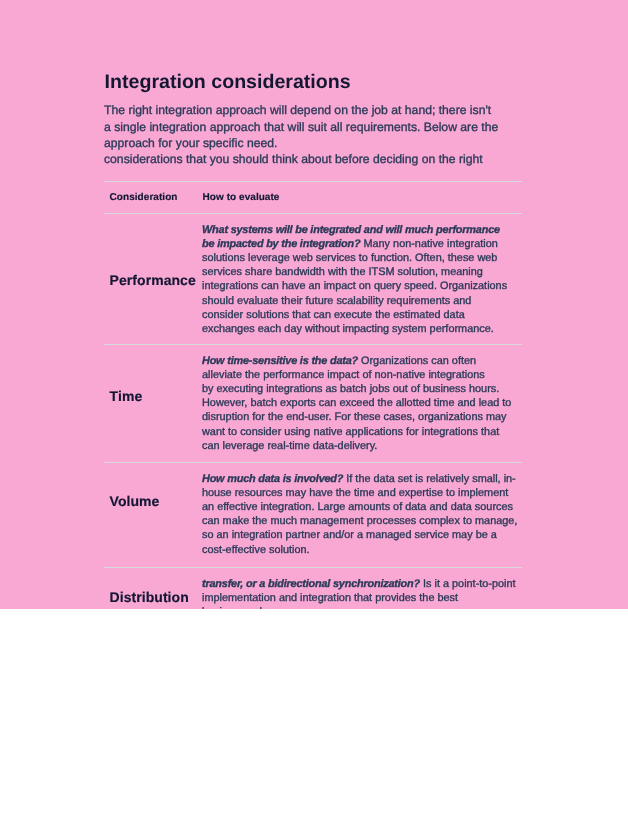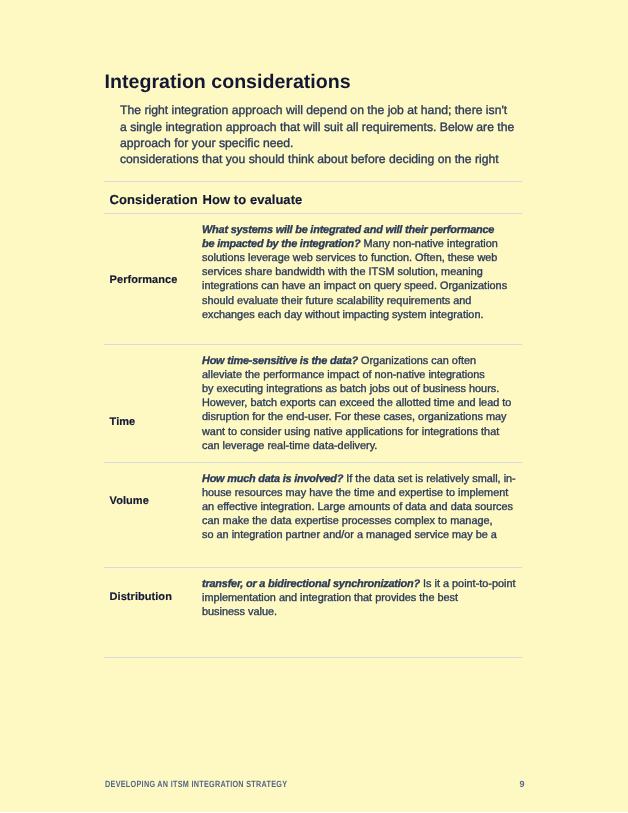--- a/index.html
+++ b/index.html
@@ -4,44 +4,44 @@
 <title>Integration considerations</title>
 <style>
   html,body{margin:0;padding:0;}
   body{
     width:628px;height:813px;background:#ffffff;
     font-family:"Liberation Sans", sans-serif;
     -webkit-font-smoothing:antialiased;
     text-rendering:geometricPrecision;
     font-kerning:normal;
   }
-  .page{position:relative;width:628px;height:812px;overflow:hidden;background:#fef9c3;}
+  .page{position:relative;width:628px;height:609px;overflow:hidden;background:#f9a8d4;}
 
   .title{
     position:absolute;left:104.6px;top:71.6px;
     font-size:19.6px;font-weight:700;color:#131733;
     line-height:20px;letter-spacing:0px;white-space:nowrap;
   }
 
   .intro{
-    position:absolute;left:120px;top:102.3px;
+    position:absolute;left:104px;top:102.3px;
     font-size:12.2px;line-height:16.2px;color:#2b3a58;font-weight:400;
   }
   .intro .ln{white-space:nowrap;-webkit-text-stroke:0.34px #2b3a58;}
 
   .table{position:absolute;left:104px;top:181px;width:418px;}
   .hr{height:1px;background:#d8d9db;width:418px;}
 
   .thead{position:relative;height:31px;}
-  .th{position:absolute;top:9.7px;font-size:13px;font-weight:700;color:#131733;letter-spacing:0.05px;white-space:nowrap;-webkit-text-stroke:0.15px #131733;}
+  .th{position:absolute;top:9.7px;font-size:10px;font-weight:700;color:#131733;letter-spacing:0.05px;white-space:nowrap;-webkit-text-stroke:0.15px #131733;}
   .th.a{left:5.6px;}
   .th.b{left:98.6px;}
 
   .row{position:relative;}
-  .c1{position:absolute;left:5.6px;font-size:11px;line-height:12px;font-weight:700;color:#131733;white-space:nowrap;letter-spacing:0.05px;-webkit-text-stroke:0.15px #131733;}
+  .c1{position:absolute;left:5.6px;font-size:14px;line-height:12px;font-weight:700;color:#131733;white-space:nowrap;letter-spacing:0.05px;-webkit-text-stroke:0.15px #131733;}
   .c2{position:absolute;left:98px;top:8.6px;font-size:10.9px;line-height:14.2px;color:#2b3a58;}
   .c2 .ln{white-space:nowrap;-webkit-text-stroke:0.34px #2b3a58;}
   .c2 b{font-style:italic;font-weight:700;letter-spacing:-0.2px;}
 
   .footer{position:absolute;left:104px;top:779px;width:418px;}
   .fl{position:absolute;left:0.5px;top:0;font-size:9px;line-height:10px;letter-spacing:0.35px;color:#53678c;font-weight:700;white-space:nowrap;transform:scaleX(0.805);transform-origin:0 0;}
   .fr{position:absolute;left:415.5px;top:0;font-size:9px;line-height:10px;color:#53678c;font-weight:700;}
 </style>
 </head>
 <body>
@@ -61,51 +61,53 @@
     <div class="hr"></div>
     <div class="thead">
       <div class="th a">Consideration</div>
       <div class="th b">How to evaluate</div>
     </div>
     <div class="hr"></div>
     <div id="rows">
         <div class="row" style="height: 130px;">
           <div class="c1" style="top: 60.4px;">Performance</div>
           <div class="c2">
-            <div class="ln"><b>What systems will be integrated and will their performance</b></div>
+            <div class="ln"><b>What systems will be integrated and will much performance</b></div>
             <div class="ln"><b>be impacted by the integration?</b><span> Many non-native integration</span></div>
             <div class="ln"><span>solutions leverage web services to function. Often, these web</span></div>
             <div class="ln"><span>services share bandwidth with the ITSM solution, meaning</span></div>
             <div class="ln"><span>integrations can have an impact on query speed. Organizations</span></div>
             <div class="ln"><span>should evaluate their future scalability requirements and</span></div>
-            <div class="ln"><span>exchanges each day without impacting system integration.</span></div>
+            <div class="ln"><span>consider solutions that can execute the estimated data</span></div>
+            <div class="ln"><span>exchanges each day without impacting system performance.</span></div>
           </div>
         </div>
         <div class="hr"></div>
         <div class="row" style="height: 117px;">
-          <div class="c1" style="top: 71px;">Time</div>
+          <div class="c1" style="top: 45px;">Time</div>
           <div class="c2">
             <div class="ln"><b>How time-sensitive is the data?</b><span> Organizations can often</span></div>
             <div class="ln"><span>alleviate the performance impact of non-native integrations</span></div>
             <div class="ln"><span>by executing integrations as batch jobs out of business hours.</span></div>
             <div class="ln"><span>However, batch exports can exceed the allotted time and lead to</span></div>
             <div class="ln"><span>disruption for the end-user. For these cases, organizations may</span></div>
             <div class="ln"><span>want to consider using native applications for integrations that</span></div>
             <div class="ln"><span>can leverage real-time data-delivery.</span></div>
           </div>
         </div>
         <div class="hr"></div>
         <div class="row" style="height: 104px;">
           <div class="c1" style="top: 31.7px;">Volume</div>
           <div class="c2">
             <div class="ln"><b>How much data is involved?</b><span> If the data set is relatively small, in-</span></div>
             <div class="ln"><span>house resources may have the time and expertise to implement</span></div>
             <div class="ln"><span>an effective integration. Large amounts of data and data sources</span></div>
-            <div class="ln"><span>can make the data expertise processes complex to manage,</span></div>
+            <div class="ln"><span>can make the much management processes complex to manage,</span></div>
             <div class="ln"><span>so an integration partner and/or a managed service may be a</span></div>
+            <div class="ln"><span>cost-effective solution.</span></div>
           </div>
         </div>
         <div class="hr"></div>
         <div class="row" style="height: 89px;">
           <div class="c1" style="top: 23px;">Distribution</div>
           <div class="c2">
             <div class="ln"><b>transfer, or a bidirectional synchronization?</b><span> Is it a point-to-point</span></div>
             <div class="ln"><span>implementation and integration that provides the best</span></div>
             <div class="ln"><span>business value.</span></div>
           </div>

